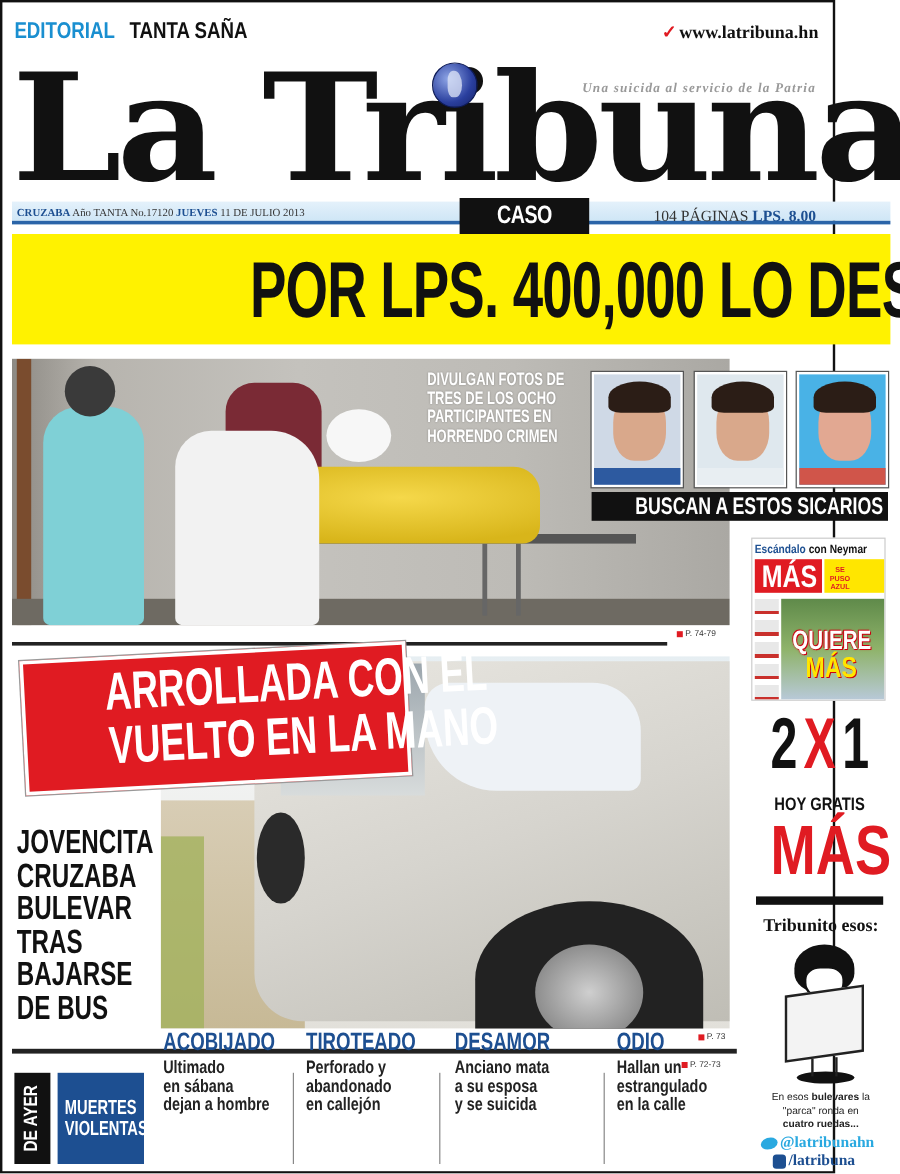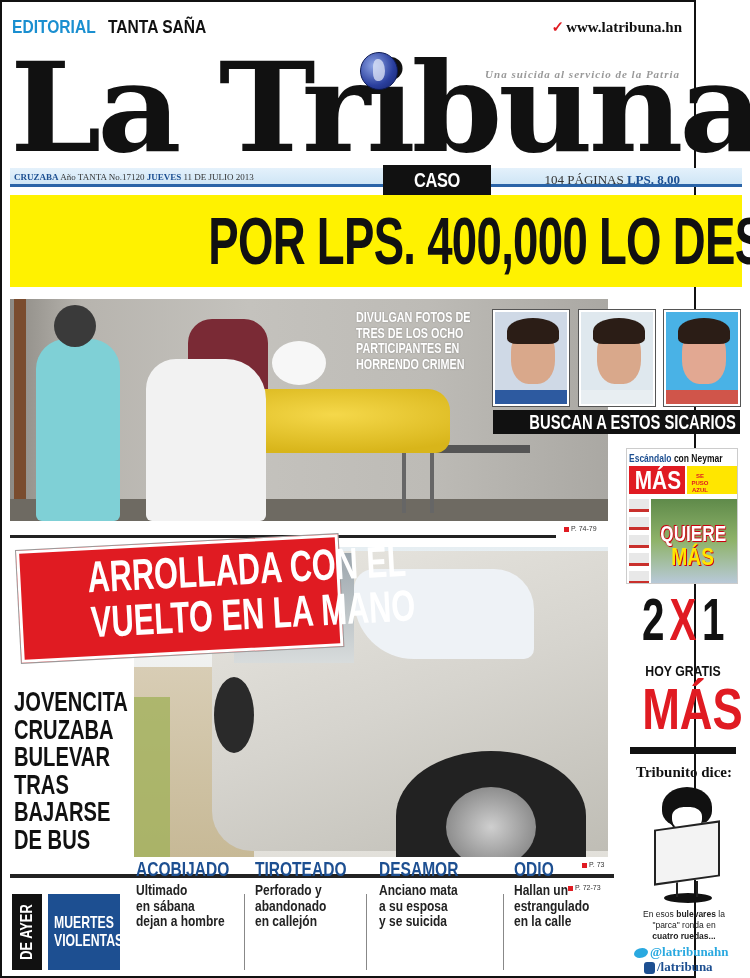--- a/index.html
+++ b/index.html
@@ -244,21 +244,21 @@
     <span>CRUZABA</span><br>
     <span>BULEVAR</span><br>
     <span>TRAS</span><br>
     <span>BAJARSE</span><br>
     <span>DE BUS</span>
   </div>
   <div class="abs pref" style="left:580px; top:859px;">P. 73</div>
   <div class="abs rule" style="left:8px; top:872px; width:604px; height:4px;"></div>
   <div class="abs pref" style="left:566px; top:882px;">P. 72-73</div>
 
-  <div class="abs trib-title">Tribunito dice:</div>
+  <div class="abs trib-title">Tribunito esos:</div>
   <div class="abs trib-figure">
     <div class="trib-shadow"></div>
     <div class="trib-legs"></div>
     <div class="trib-hair"></div>
     <div class="trib-face"></div>
     <div class="trib-paper"></div>
   </div>
   <div class="abs trib-caption">
     <span>En esos</span> <b>bulevares</b> <span>la</span><br>
     <span>"parca" ronda en</span><br>

